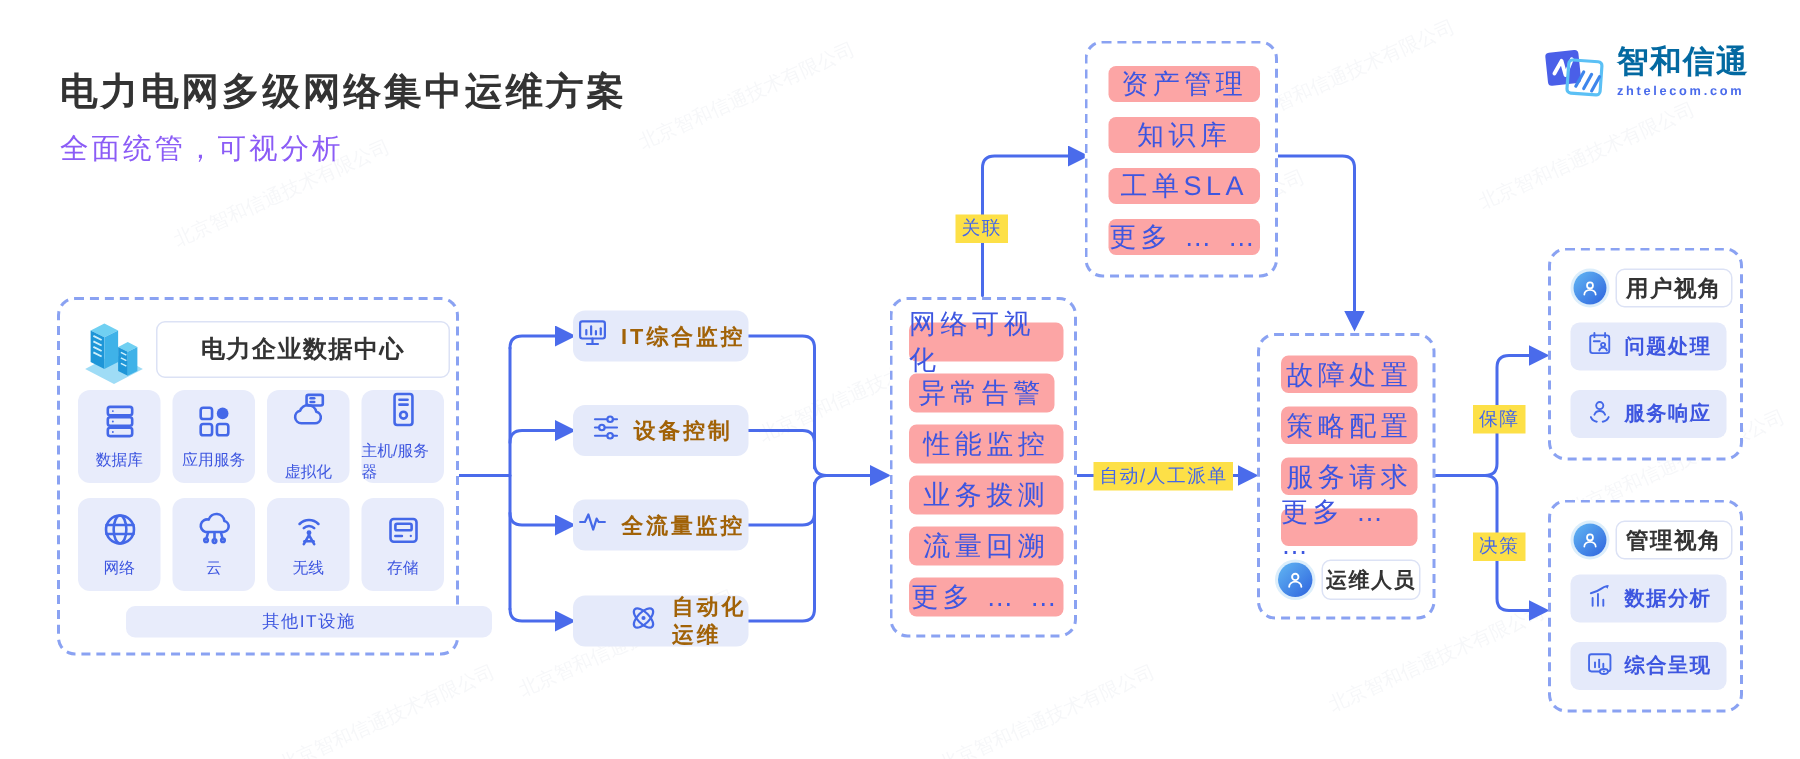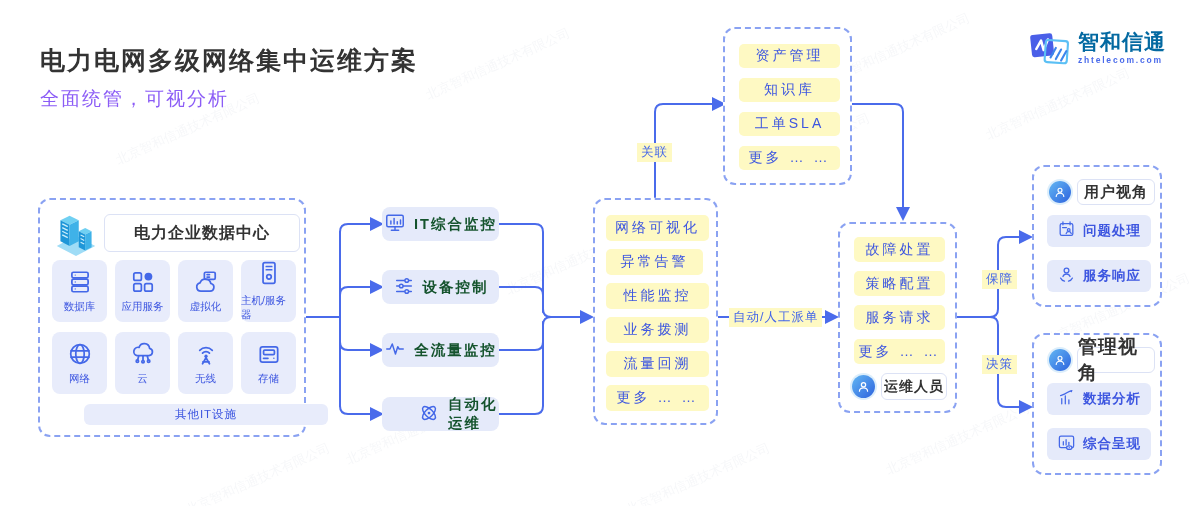--- a/index.html
+++ b/index.html
@@ -18,48 +18,48 @@
               color:#8b5cf6; letter-spacing:2px; z-index:2; }
 
   .logo { position:absolute; left:1028px; top:30px; z-index:2; display:flex; }
   .logo-text { margin-left:6px; }
   .logo-name { font-size:21px; font-weight:700; color:#0369a1; letter-spacing:1px; line-height:24px; }
   .logo-domain { font-size:8.5px; font-weight:700; color:#4A6BEB; letter-spacing:1.8px; margin-top:1px; }
 
   .dashed-box { position:absolute; border:2px dashed #8AA2F2; border-radius:12px;
                 background:#fff; z-index:2; }
 
-  .pill { position:absolute; background:#fef9c3; border-radius:5px; color:#3D56E0;
-          font-size:14px; font-weight:500; letter-spacing:3px; display:flex;
+  .pill { position:absolute; background:#fca5a5; border-radius:5px; color:#3D56E0;
+          font-size:18px; font-weight:500; letter-spacing:3px; display:flex;
           align-items:center; justify-content:center; z-index:3; }
 
   .cap { position:absolute; background:#E5EAFA; border-radius:8px; display:flex;
          align-items:center; justify-content:center; gap:8px; z-index:2;
-         color:#14532d; font-size:14.5px; font-weight:600; letter-spacing:2px; }
+         color:#a16207; font-size:14.5px; font-weight:600; letter-spacing:2px; }
 
   .tile { position:absolute; background:#E8ECFB; border-radius:8px; display:flex;
           flex-direction:column; align-items:center; justify-content:center; gap:3px;
           color:#3D56E0; font-size:10.5px; font-weight:500; }
   .tile-wide { position:absolute; background:#E8ECFB; border-radius:6px; display:flex;
           align-items:center; justify-content:center; color:#3D56E0; font-size:11.5px;
           font-weight:500; letter-spacing:1px;margin-left:32px; }
 
   .whitebox { position:absolute; background:#fff; border:1.5px solid #DCE2F5; border-radius:6px;
               display:flex; align-items:center; justify-content:center; color:#333; font-weight:700; }
 
   .avatar { position:absolute; border-radius:50%;
             background:linear-gradient(135deg,#62B7F3,#2E63DE);
             display:flex; align-items:center; justify-content:center;
             box-shadow:0 0 0 2px #DCEEFB; }
 
   .vrow { position:absolute; background:#E5EAFA; border-radius:6px; display:flex;
           align-items:center; justify-content:center; gap:7px; color:#3D56E0;
           font-size:13.5px; font-weight:600; letter-spacing:1px; z-index:3; }
 
-  .edge-label { position:absolute; z-index:4; background:#fef9c3; color:#4467E9;
+  .edge-label { position:absolute; z-index:4; background:#fde047; color:#4467E9;
                 font-size:12.5px; font-weight:500; padding:1px 4px; letter-spacing:1px; }
 
   .ic { stroke:#4468E8; fill:none; stroke-width:1.6; stroke-linecap:round; stroke-linejoin:round; }
 </style>
 </head>
 <body>
 
 <div id="stage">
 
   <span class="wm" style="left:110px;top:120px">北京智和信通技术有限公司</span>
@@ -158,21 +158,21 @@
       <span>
         <svg class="ic" width="26" height="26" viewBox="0 0 24 24">
           <rect x="3.5" y="3.5" width="7" height="7" rx="1.6"></rect>
           <rect x="3.5" y="13.5" width="7" height="7" rx="1.6"></rect>
           <rect x="13.5" y="13.5" width="7" height="7" rx="1.6"></rect>
           <circle cx="17" cy="7" r="3.6" fill="#4468E8" stroke="none"></circle>
         </svg>
       </span>
       <span>应用服务</span>
     </div>
-    <div class="tile" style="left:138px;top:60px;width:55px;height:62px;">
+    <div class="tile" style="left:138px;top:60px;width:55px;height:62px;justify-content:space-between;">
       <span>
         <svg class="ic" width="26" height="26" viewBox="0 0 24 24">
           <rect x="10.5" y="3" width="10" height="6.5" rx="1.2"></rect>
           <line x1="13" y1="5.1" x2="15.2" y2="5.1"></line>
             <line x1="13" y1="7.4" x2="15.2" y2="7.4"></line>
           <path d="M7.3 20.5 h8.2 a3.6 3.6 0 0 0 1 -7.1 a5.2 5.2 0 0 0 -10 -.6 a3.9 3.9 0 0 0 .8 7.7 z"></path>
         </svg>
       </span>
       <span>虚拟化</span>
     </div>
@@ -351,21 +351,21 @@
     </div>
   </div>
 
   <div class="dashed-box" style="left:1032px;top:333px;width:130px;height:142px;">
     <div class="avatar" style="left:15px;top:14px;width:22px;height:22px;">
       <svg width="14" height="14" viewBox="0 0 24 24">
         <circle cx="12" cy="9" r="3.4" stroke="#fff" stroke-width="2" fill="none"></circle>
         <path d="M5.5 19.5 a6.5 5.5 0 0 1 13 0" stroke="#fff" stroke-width="2" fill="none" stroke-linecap="round"></path>
       </svg>
     </div>
-    <div class="whitebox" style="left:43px;top:12px;width:78px;height:26px;font-size:19px;letter-spacing:1px;">管理视角</div>
+    <div class="whitebox" style="left:43px;top:12px;width:78px;height:26px;font-size:15px;letter-spacing:1px;">管理视角</div>
     <div class="vrow" style="left:13px;top:48px;width:104px;height:32px;">
       <span>
         <svg class="ic" width="19" height="19" viewBox="0 0 24 24">
           <line x1="6" y1="20" x2="6" y2="13.5"></line>
           <line x1="10.5" y1="20" x2="10.5" y2="10"></line>
           <line x1="15" y1="20" x2="15" y2="15"></line>
           <path d="M4.5 9.5 Q10 8 13 5.8 T18.5 3.5"></path>
           <path d="M19.5 2.5 l-3.2 .9 2.3 2.3 z" fill="#4468E8" stroke="none"></path>
         </svg>
       </span>

